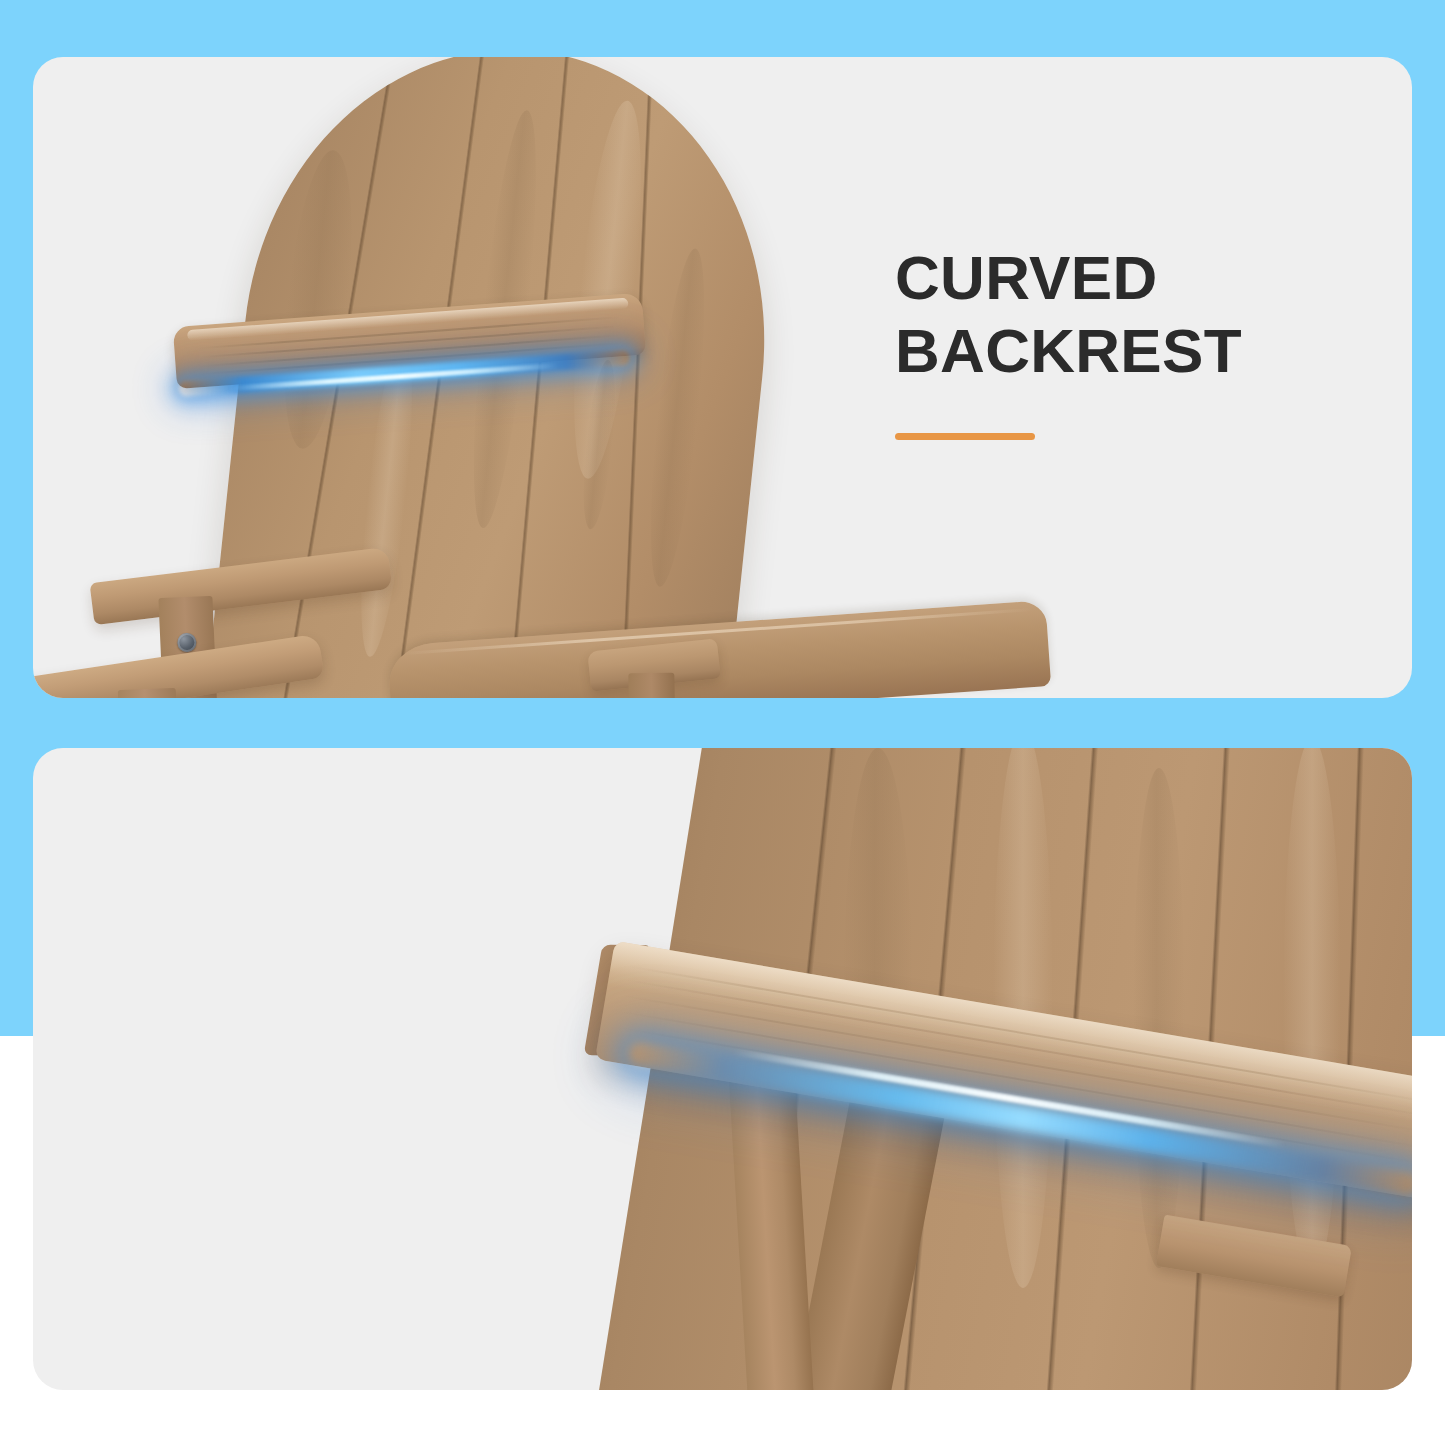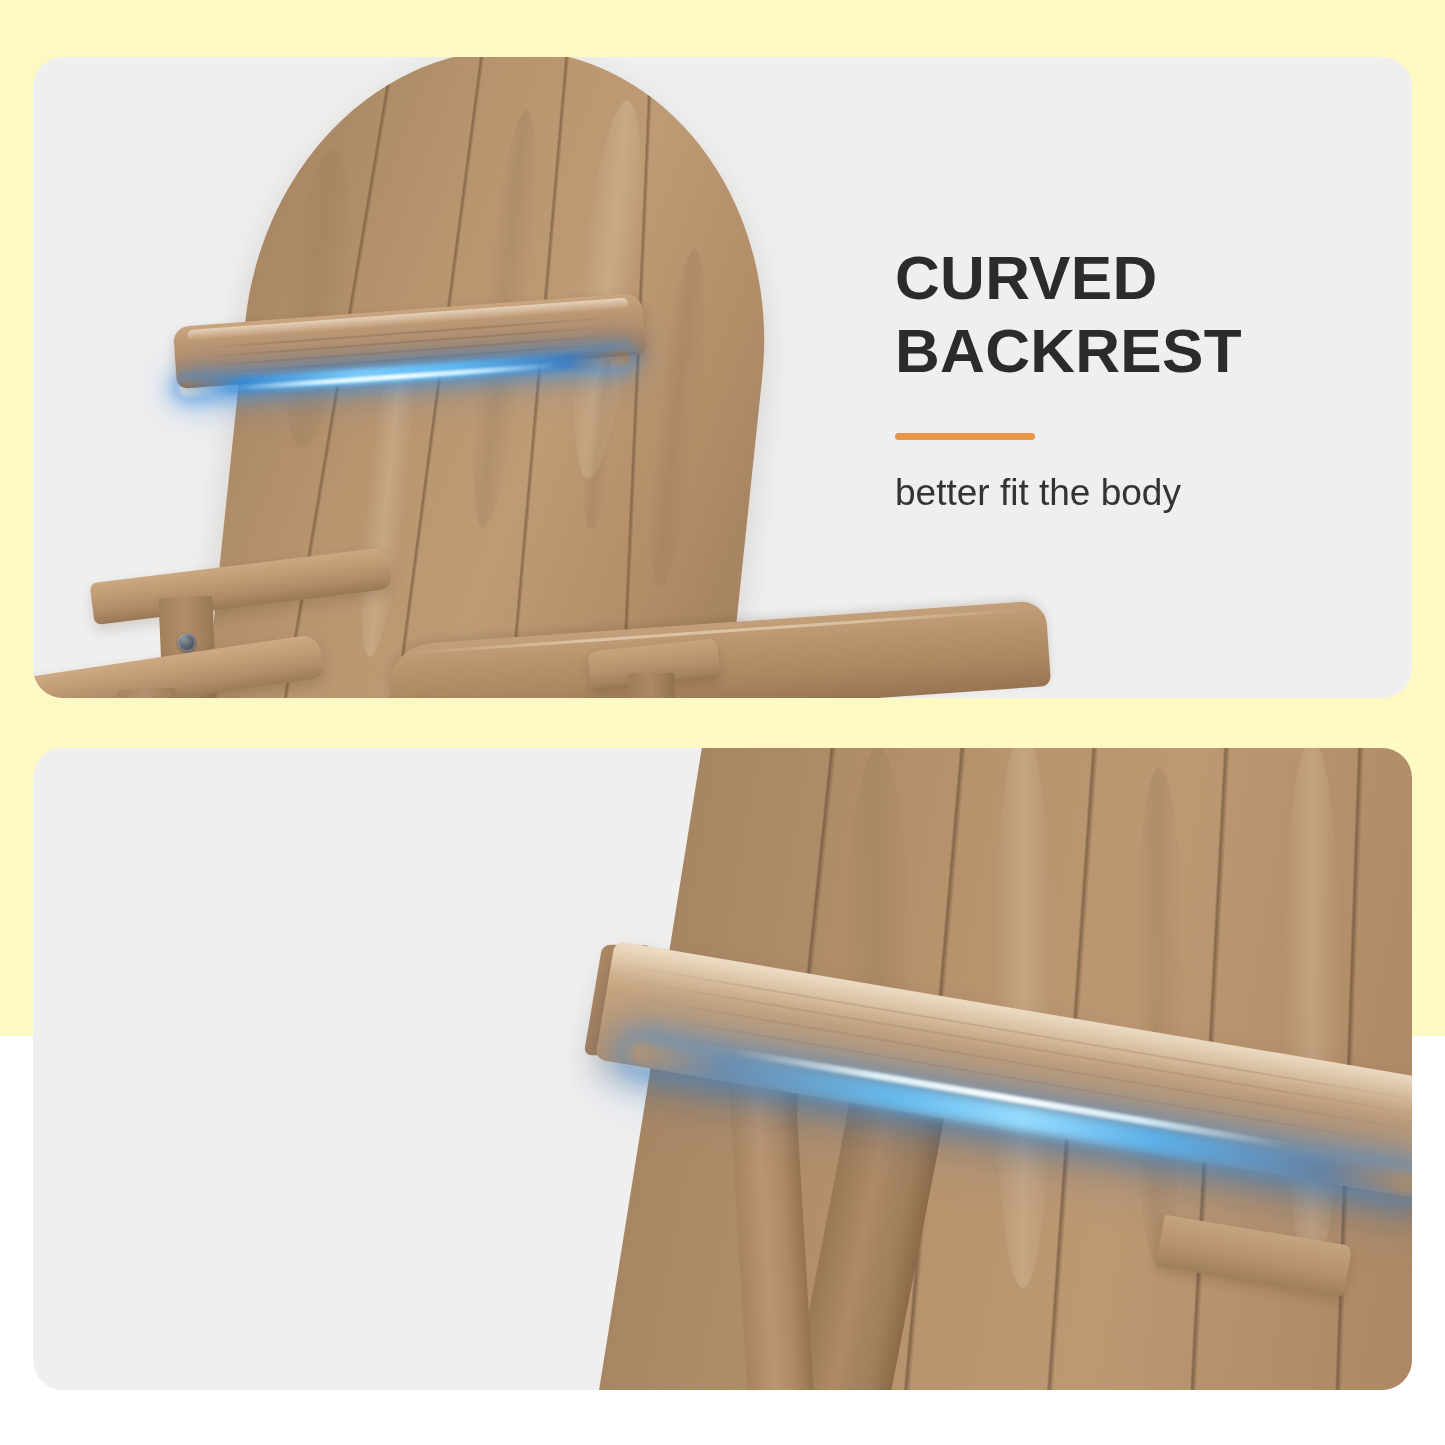--- a/index.html
+++ b/index.html
@@ -8,21 +8,21 @@
   html, body {
     width:1445px; height:1445px;
     background:#FFFFFF;
     font-family:"Liberation Sans", sans-serif;
     overflow:hidden;
   }
 
   #stage {
     position:relative;
     width:1445px; height:1036px;
-    background:#fef9c3;
+    background:#7dd3fc;
   }
 
   
   .panel {
     position:absolute;
     background:#EFEFEF;
     border-radius:30px;
     overflow:hidden;
   }
   #panel-top    { left:33px;  top:57px;   width:1379px; height:641px; }
@@ -454,21 +454,20 @@
       </div>
 
       <div id="arm-right"></div>
       <div id="arm-right-post"></div>
     </div>
 
     <div class="text-block" id="text-top">
       <div class="feature-title">CURVED
 BACKREST</div>
       <div class="divider"></div>
-      <div class="feature-sub">better fit the body</div>
     </div>
   </div>
 
   <div class="panel" id="panel-bottom">
 
     <div id="chair-bottom">
 
       <div id="bb-back">
         <div class="bb-seam" style="left:200px; transform:rotate(6deg);"></div>
         <div class="bb-seam" style="left:336px; transform:rotate(5deg);"></div>

